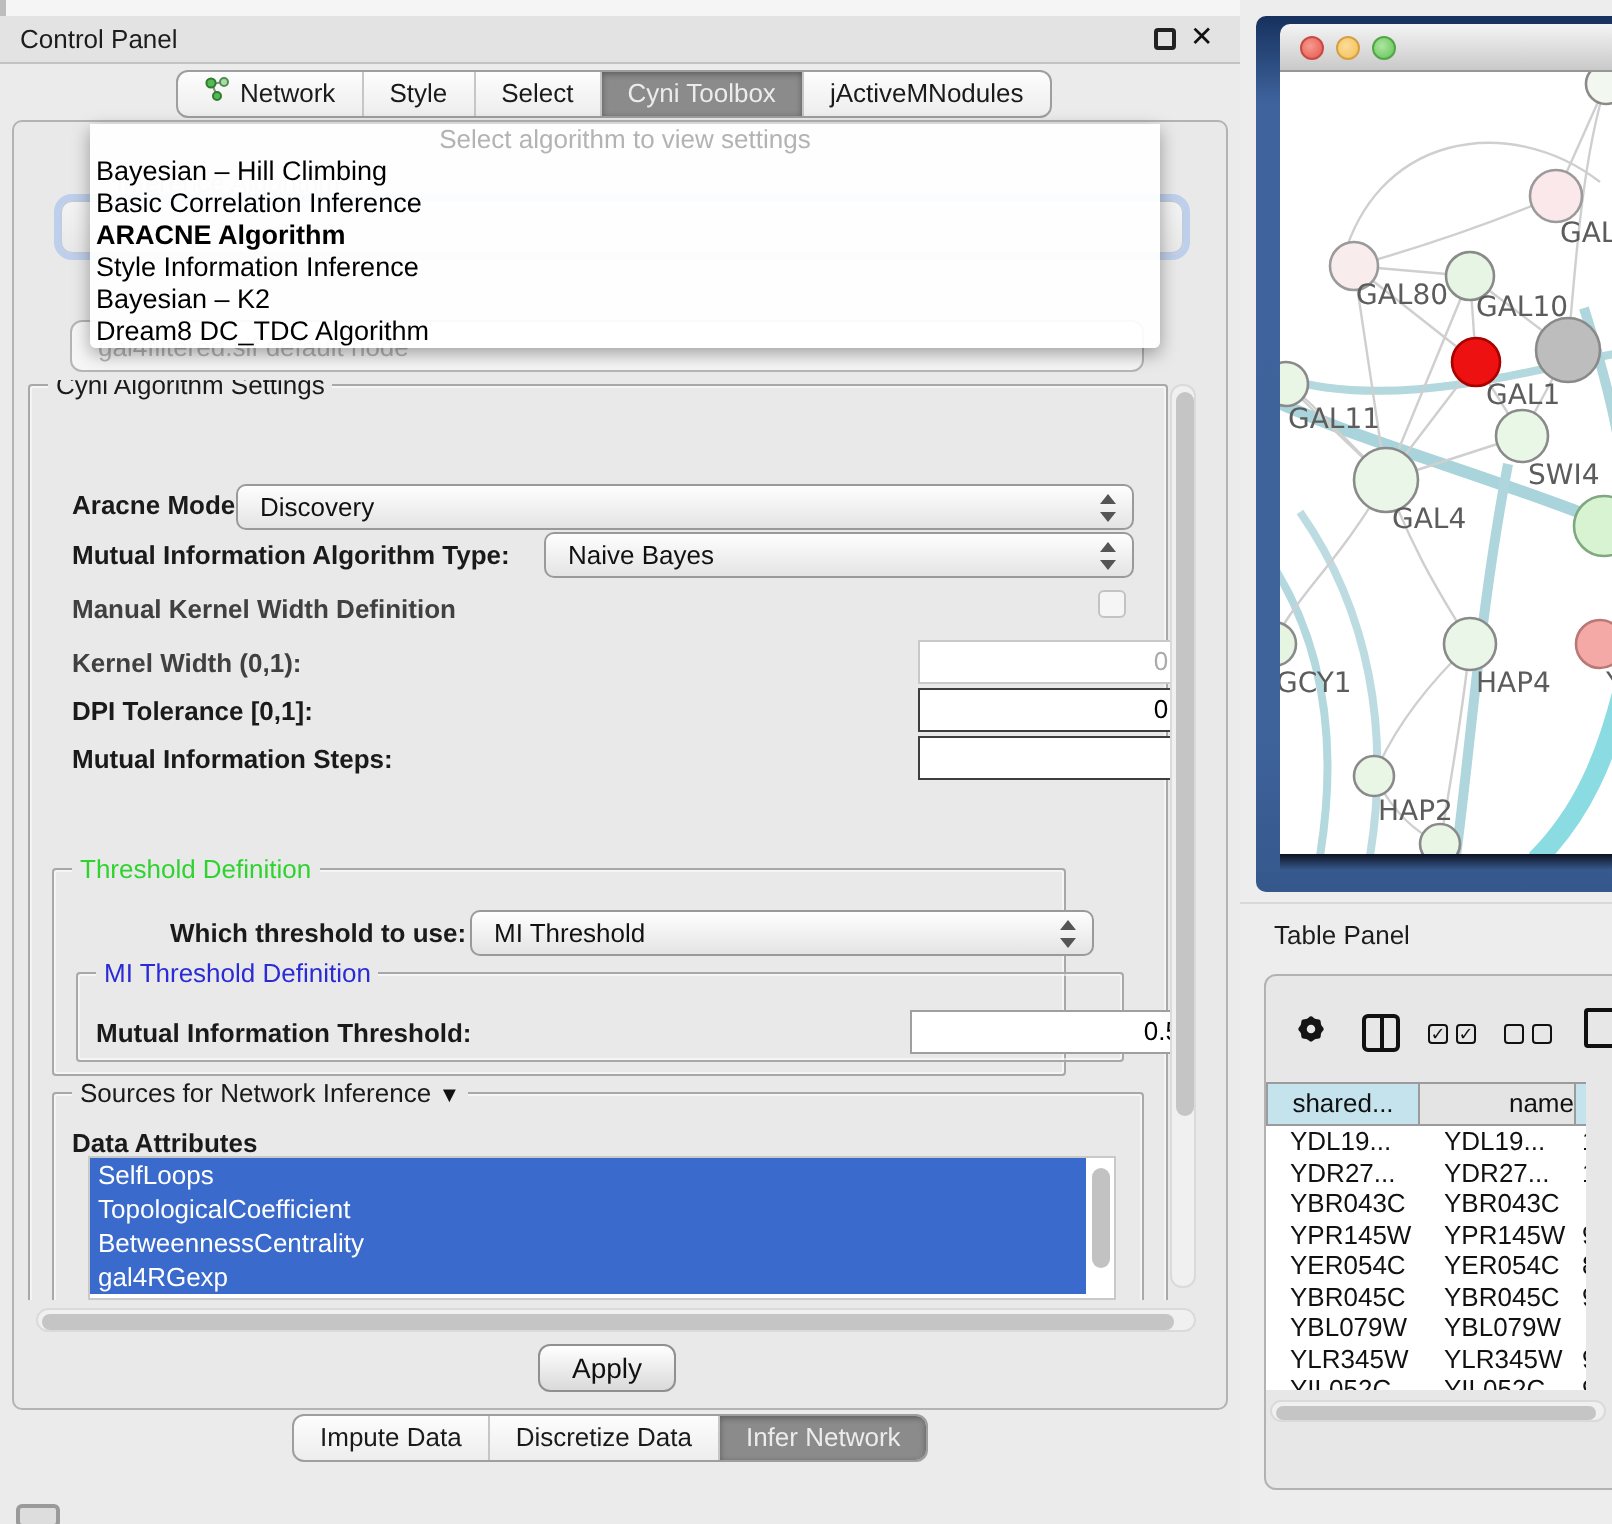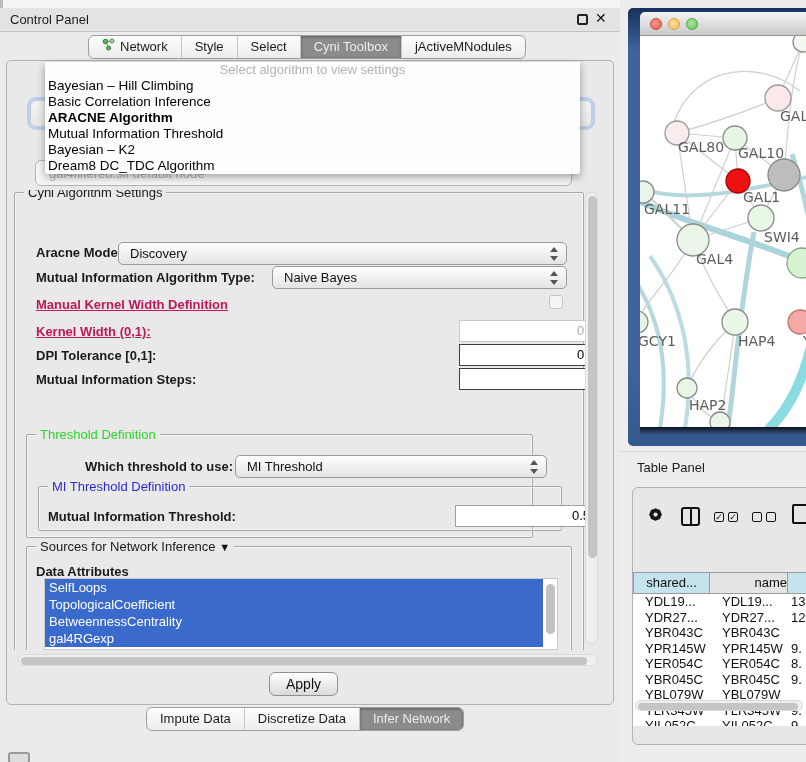--- a/index.html
+++ b/index.html
@@ -35,21 +35,21 @@
   #algo-header { height:16px; font-size:13px; color:#B3B3B3; text-align:center; line-height:16px; }
   .algo-item { height:16px; font-size:13.5px; color:#000; line-height:16px; padding-left:3px; white-space:nowrap; }
   .algo-item.bold { font-weight:bold; }
 
   
   #settings-clip { left:12px; top:190px; width:576px; height:460px; overflow:hidden; }
   .group { position:absolute; border:1px solid #A8A8A8; border-radius:2px; box-shadow:inset 0 0 0 1px rgba(255,255,255,.55); }
   .group-legend { position:absolute; top:-8px; left:9px; background:#E9E9E9; padding:0 4px; font-size:13px; line-height:15px; white-space:nowrap; }
   .lg-black { color:#1A1A1A; } .lg-blue { color:#2B2BD6; } .lg-green { color:#2FD32F; }
   .lbl { position:absolute; font-size:13px; font-weight:bold; color:#1A1A1A; white-space:nowrap; }
-  .lbl.dis { color:#be185d;text-decoration:underline; }
+  .lbl.dis { color:#404040; }
   .combo { position:absolute; height:23px; border:1px solid #9A9A9A; border-radius:5px; background:linear-gradient(#FEFEFE,#E4E4E4); font-size:13px; color:#111; line-height:21px; padding-left:11px; }
   .stepper { position:absolute; right:7px; top:4px; width:9px; height:14px; }
   .stepper:before { content:""; position:absolute; top:0; left:0; border-left:4.5px solid transparent; border-right:4.5px solid transparent; border-bottom:5px solid #555; }
   .stepper:after { content:""; position:absolute; bottom:0; left:0; border-left:4.5px solid transparent; border-right:4.5px solid transparent; border-top:5px solid #555; }
   .field { position:absolute; height:22px; background:#FFF; font-size:13px; text-align:right; padding:0 6px; line-height:20px;margin-left:35px; }
   .f-dis { border:1px solid #C9C9C9; color:#ABABAB; }
   .f-strong { border:1px solid #3E3E3E; color:#000; }
   .f-norm { border:1px solid #9F9F9F; color:#000; }
   .checkbox { position:absolute; width:14px; height:14px; border:1px solid #C3C3C3; border-radius:3px; background:#F5F5F5; }
   .tri { font-size:11px; color:#111; }
@@ -72,21 +72,21 @@
   #net-canvas { left:640px; top:36px; width:166px; height:391px; background:#FFFFFF; }
   #net-shadow { left:640px; top:427px; width:166px; height:8px; background:linear-gradient(rgba(5,5,15,.85),rgba(40,50,80,0)); }
 
   #tp-divider { left:620px; top:451px; width:186px; height:1px; background:#D8D8D8; }
   #tp-title { left:637px; top:460px; font-size:13px; color:#1C1C1C; }
   #tp-box { left:632px; top:487px; width:182px; height:258px; background:#E7E7E7; border:1px solid #B2B2B2; border-radius:6px; }
   .tp-check { position:absolute; width:10px; height:10px; border:1.5px solid #111; border-radius:2px; font-size:9px; line-height:9px; text-align:center; color:#111; font-weight:bold; }
   #tp-split { left:681px; top:507px; width:19px; height:19px; border:2px solid #111; border-radius:3px; }
   #tp-split:before { content:""; position:absolute; left:6.5px; top:0; width:2px; height:15px; background:#111; }
   #tp-file { left:792px; top:504px; width:16px; height:20px; border:2px solid #111; border-radius:2px; background:#E7E7E7; }
-  #tp-table { left:633px; top:541px; width:173px; height:154px; overflow:hidden; background:#FFF;margin-top:31px; }
+  #tp-table { left:633px; top:541px; width:160px; height:154px; overflow:hidden; background:#FFF; }
   #tp-header { display:flex; height:22px; }
   .th { border:1px solid #9B9B9B; border-left:none; font-size:13px; color:#111; text-align:center; line-height:20px; flex-shrink:0; overflow:hidden; }
   .th:first-child { border-left:1px solid #9B9B9B; }
   .tr { display:flex; height:15.5px; }
   .td { font-size:13px; color:#111; line-height:15px; flex-shrink:0; white-space:nowrap; overflow:hidden; }
   #tp-hscroll { left:635px; top:700px; width:168px; height:11px; }
   text.nlabel { font-size:14px; fill:#5C5C5C; font-family:"DejaVu Sans","Liberation Sans",sans-serif; }
 </style>
 </head>
 <body>
@@ -133,21 +133,21 @@
   <div class="abs" id="ghost-combo2">
     <span>gal4filtered.sif default node</span>
   </div>
 
   <div class="abs" id="algo-dropdown">
     <div id="algo-header">Select algorithm to view settings</div>
     <div id="algo-items">
         <div class="algo-item">Bayesian – Hill Climbing</div>
         <div class="algo-item">Basic Correlation Inference</div>
         <div class="algo-item bold">ARACNE Algorithm</div>
-        <div class="algo-item">Mutual Information Threshold</div>
+        <div class="algo-item">Style Information Inference</div>
         <div class="algo-item">Bayesian – K2</div>
         <div class="algo-item">Dream8 DC_TDC Algorithm</div>
       </div>
   </div>
 
   <div class="abs" id="settings-clip">
     <div class="group" style="left:2px;top:2px;width:570px;height:520px;">
       <span class="group-legend lg-black">Cyni Algorithm Settings</span>
     </div>
 

